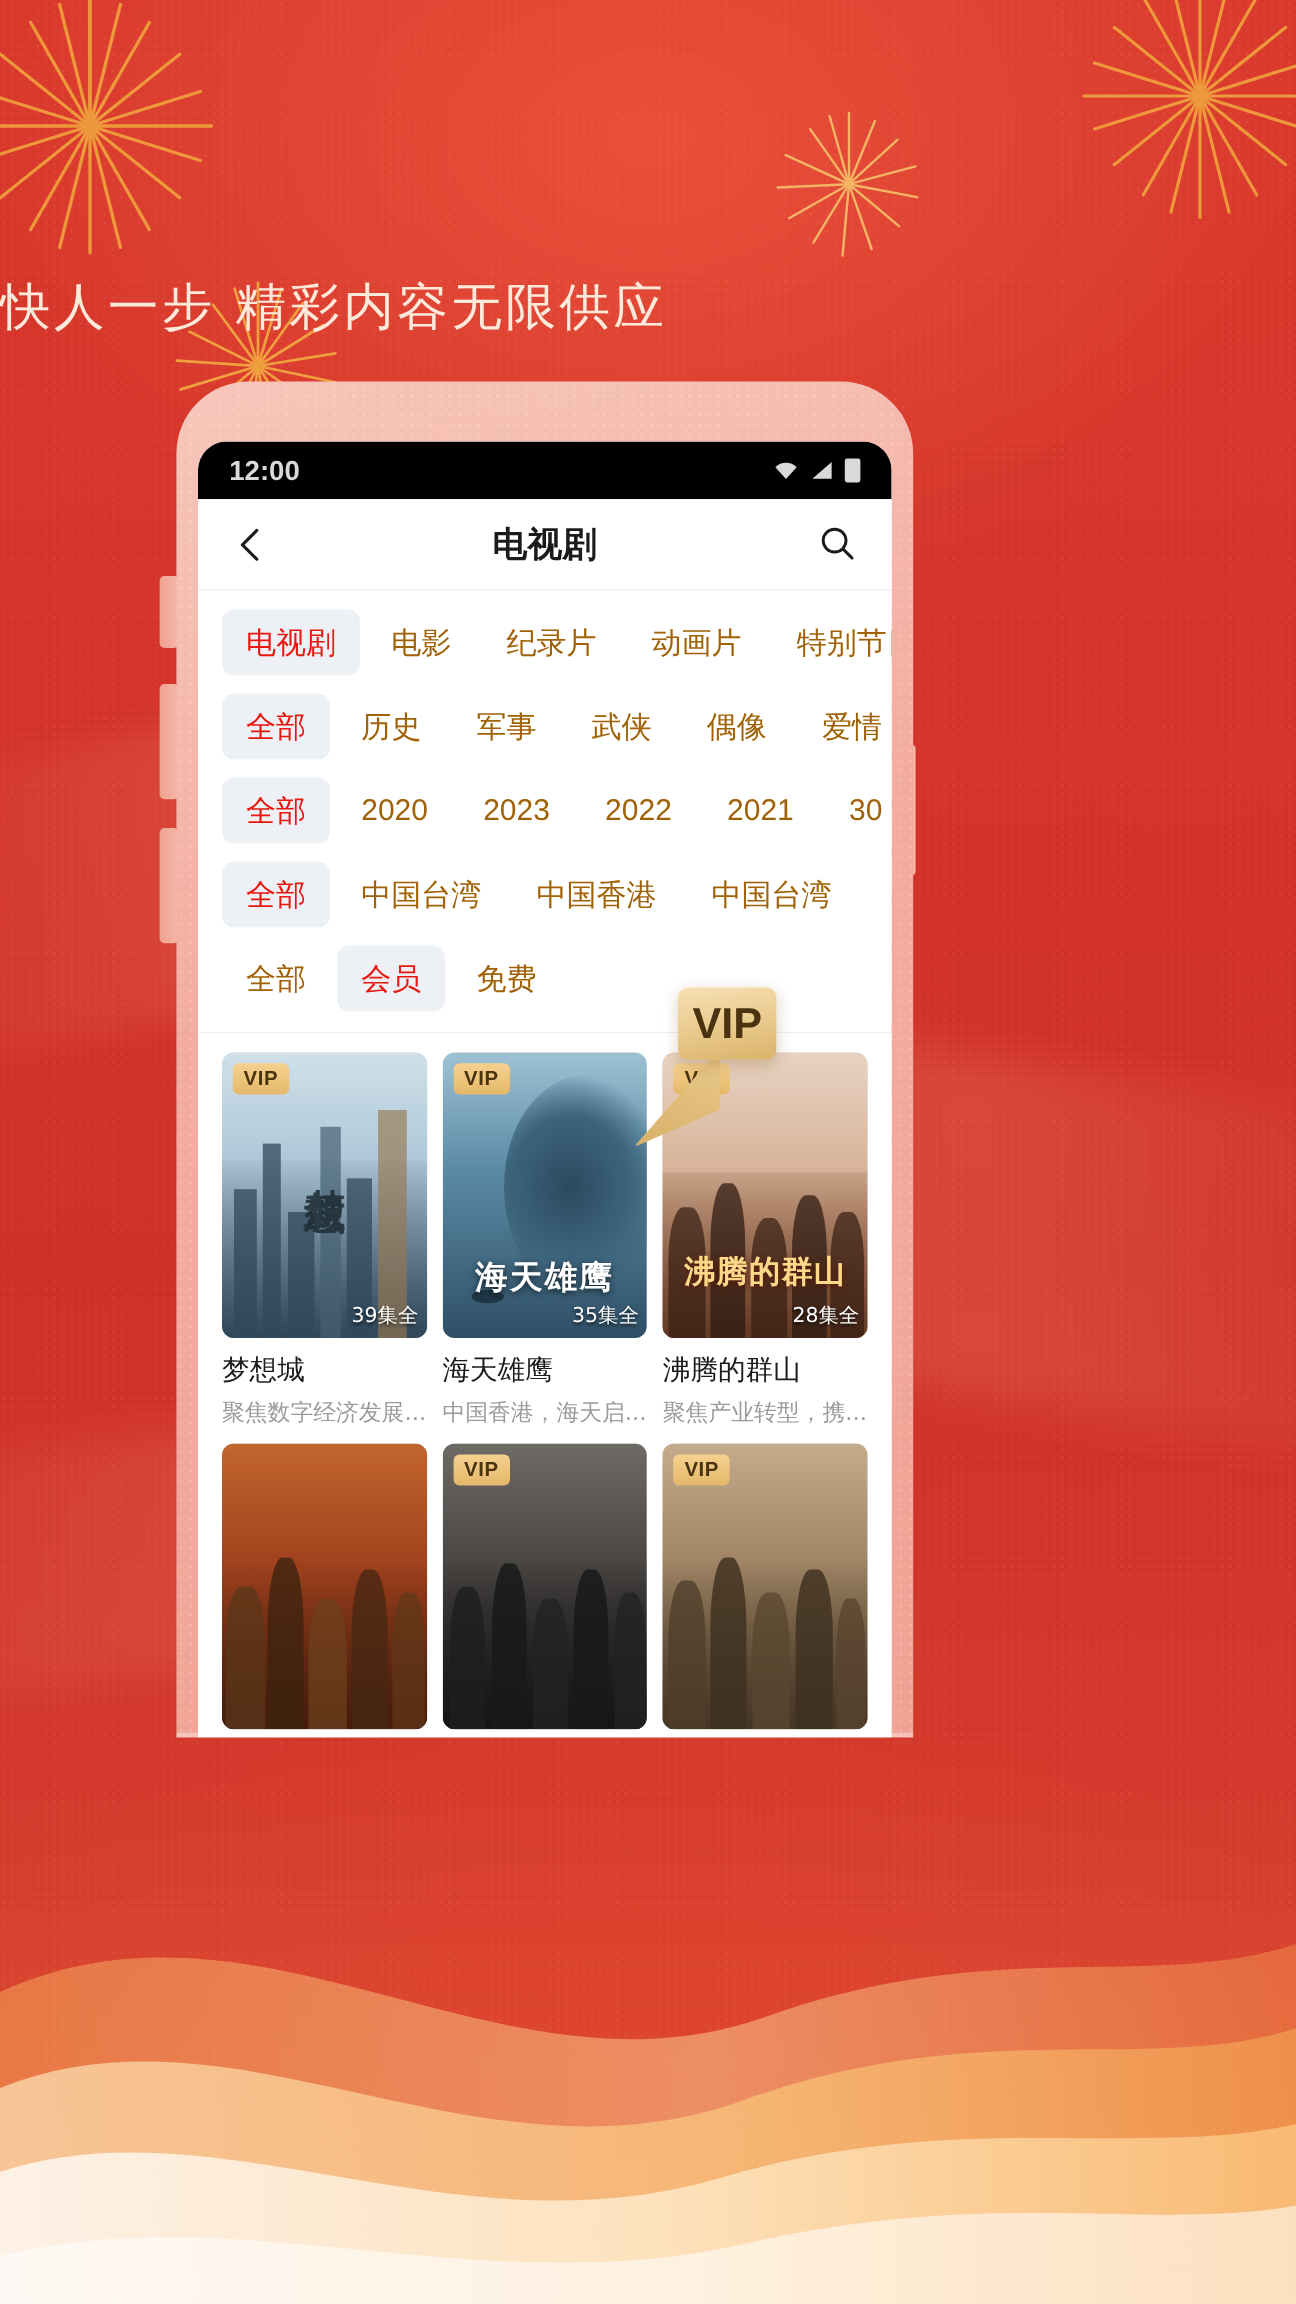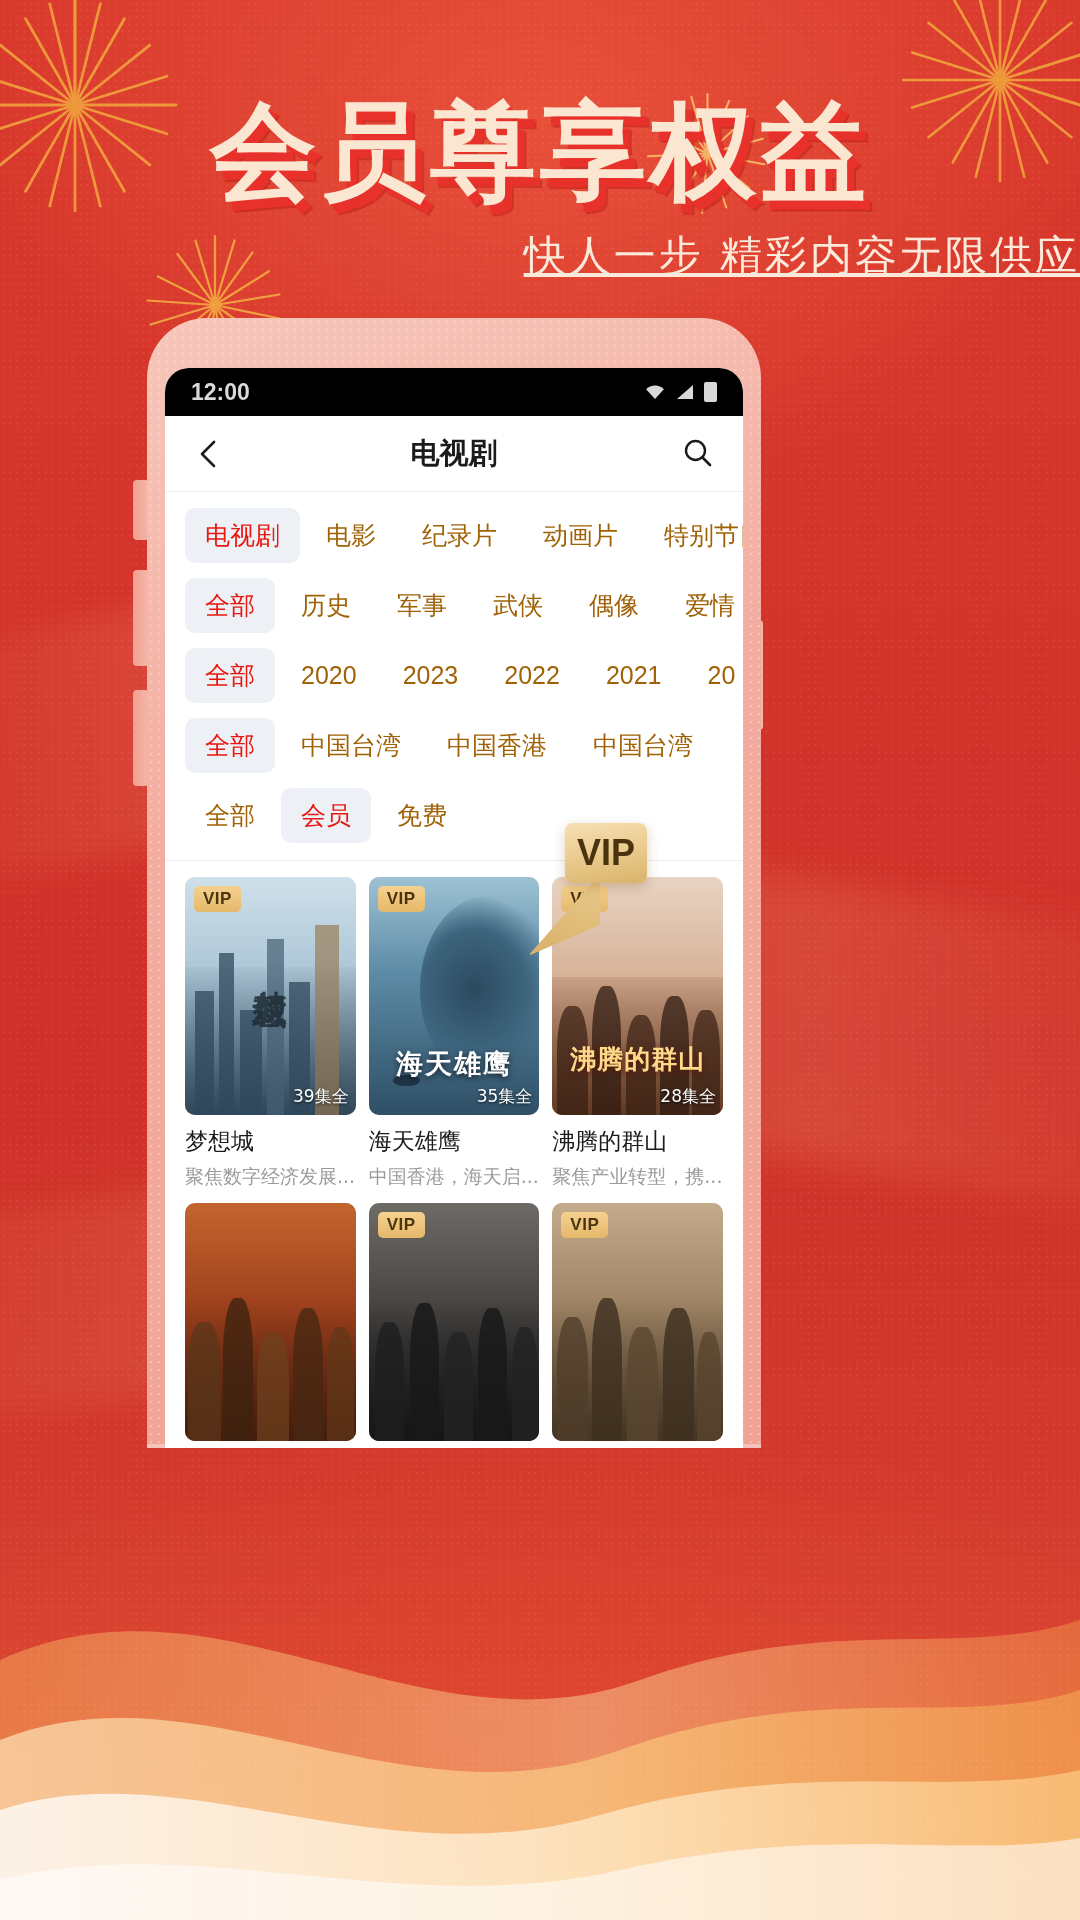--- a/index.html
+++ b/index.html
@@ -50,24 +50,23 @@
   }
   .headline h1{
     font-size:106px; line-height:1.05; font-weight:bold;
     letter-spacing:4px;
     color:#fbe6d2;
     text-shadow: 7px 9px 0 #e8312a, 9px 11px 0 rgba(180,25,20,.45);
     font-family:"DejaVu Sans","Liberation Sans",sans-serif;
   }
   .subtitle{
     position:absolute; top:228px; left:0; right:0;
-    text-align:right; z-index:6;
+    text-align:left; z-index:6;
     font-size:42px; letter-spacing:3px; color:#fce9da;
     font-family:"DejaVu Sans","Liberation Sans",sans-serif;
-    text-decoration:underline;
   }
 
   
   .phone{
     position:absolute; left:147px; top:318px;
     width:614px; height:1130px;
     background:linear-gradient(160deg,#f7c6ba 0%,#f3ada0 40%,#f0a394 100%);
     border-radius:60px 60px 0 0;
     box-shadow:0 -4px 0 rgba(255,255,255,.35) inset;
     z-index:5;
@@ -329,23 +328,20 @@
         <line x1="100" y1="100" x2="92" y2="188"></line>
       <line x1="100" y1="100" x2="56" y2="172"></line>
         <line x1="100" y1="100" x2="26" y2="142"></line>
       <line x1="100" y1="100" x2="12" y2="104"></line>
         <line x1="100" y1="100" x2="22" y2="64"></line>
       <line x1="100" y1="100" x2="52" y2="32"></line>
         <line x1="100" y1="100" x2="76" y2="16"></line>
     </g>
   </svg>
 
-  <div class="headline">
-    <h1>会员尊享权益</h1>
-  </div>
   <div class="subtitle">快人一步  精彩内容无限供应</div>
 
   <svg class="waves" viewBox="0 0 1080 560" preserveAspectRatio="none">
     <defs>
       <linearGradient id="g1" x1="0" y1="0" x2="1" y2="0">
         <stop offset="0%" stop-color="#f8b25c" stop-opacity=".85"></stop>
         <stop offset="55%" stop-color="#fcd79a" stop-opacity=".9"></stop>
         <stop offset="100%" stop-color="#f49a4c" stop-opacity=".8"></stop>
       </linearGradient>
       <linearGradient id="g2" x1="0" y1="0" x2="1" y2="0">
@@ -419,21 +415,21 @@
           <span class="chip">偶像</span>
           <span class="chip">爱情</span>
         </div>
 
         <div class="frow">
           <span class="chip sel">全部</span>
           <span class="chip num">2020</span>
           <span class="chip num">2023</span>
           <span class="chip num">2022</span>
           <span class="chip num">2021</span>
-          <span class="chip num">20</span>
+          <span class="chip num">30</span>
         </div>
 
         <div class="frow">
           <span class="chip sel">全部</span>
           <span class="chip">中国台湾</span>
           <span class="chip">中国香港</span>
           <span class="chip">中国台湾</span>
         </div>
 
         <div class="frow">

